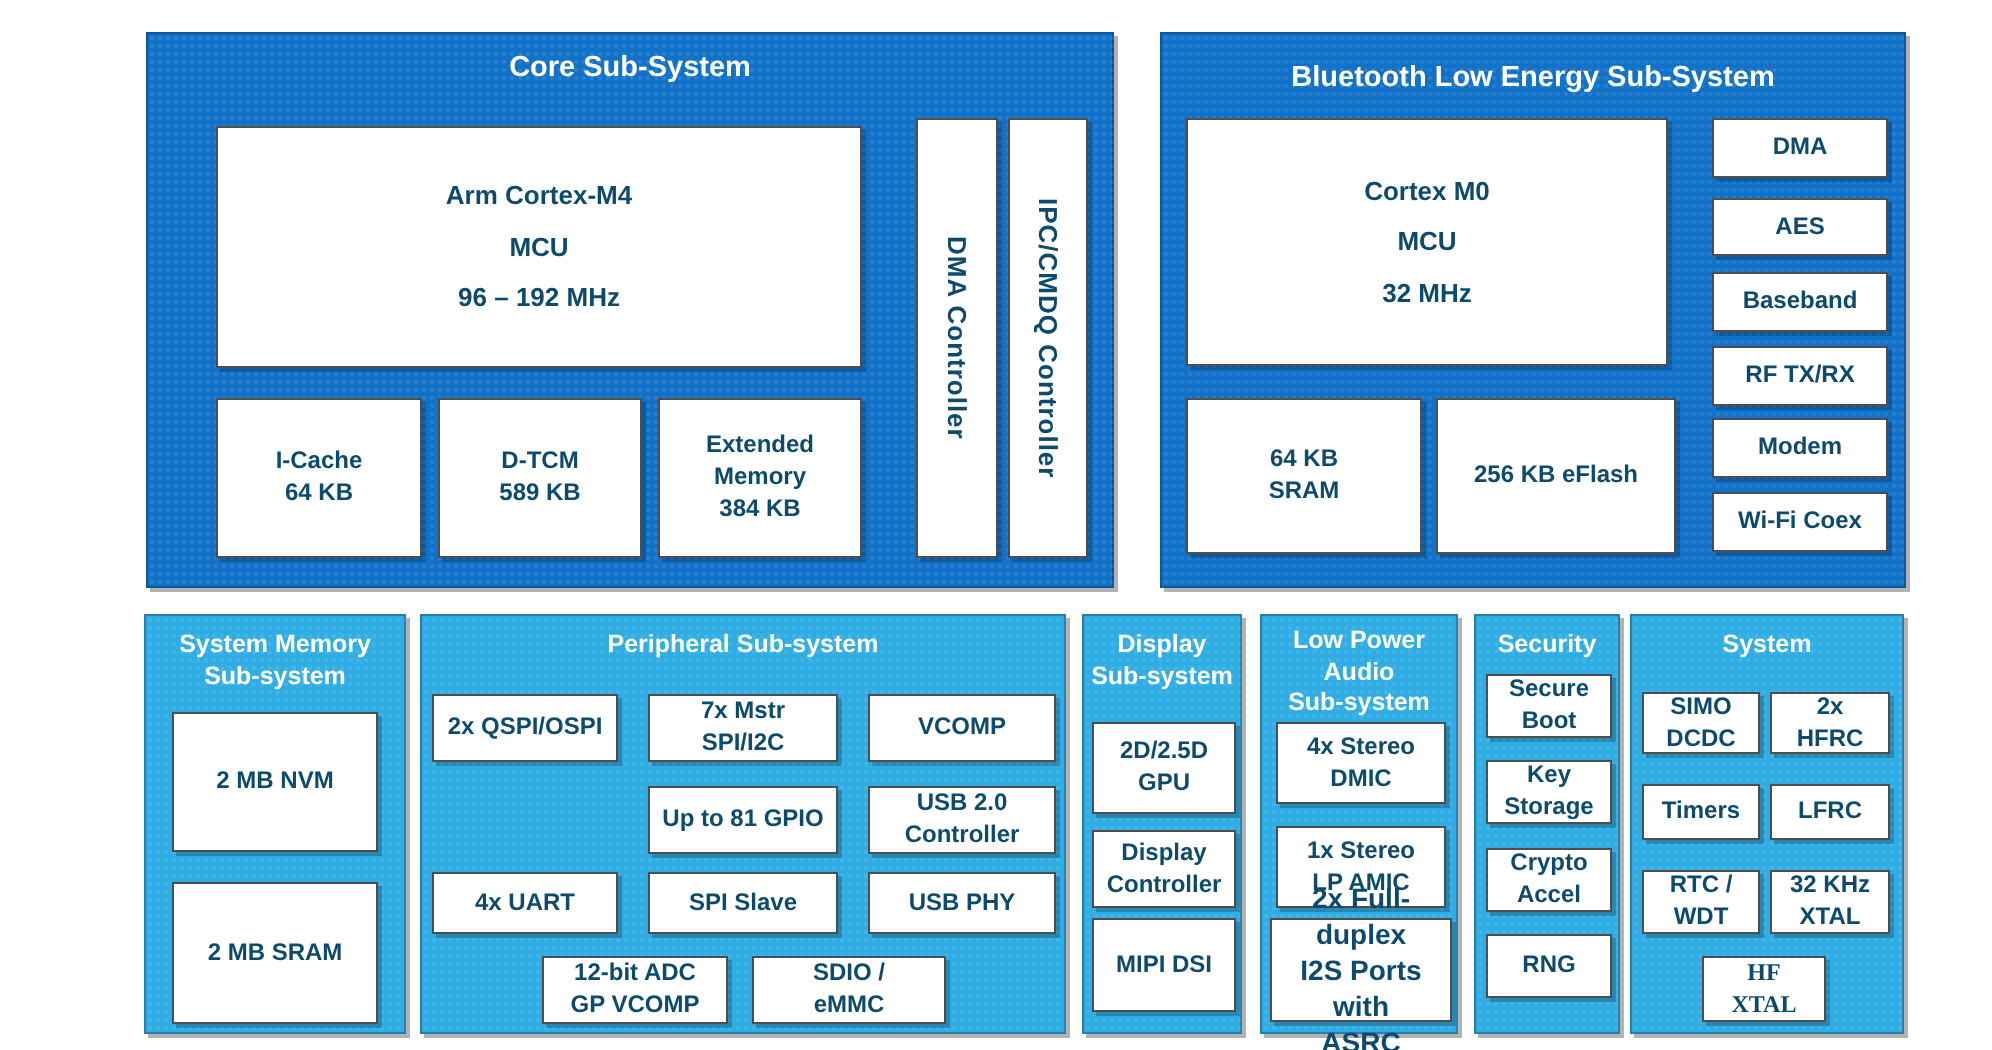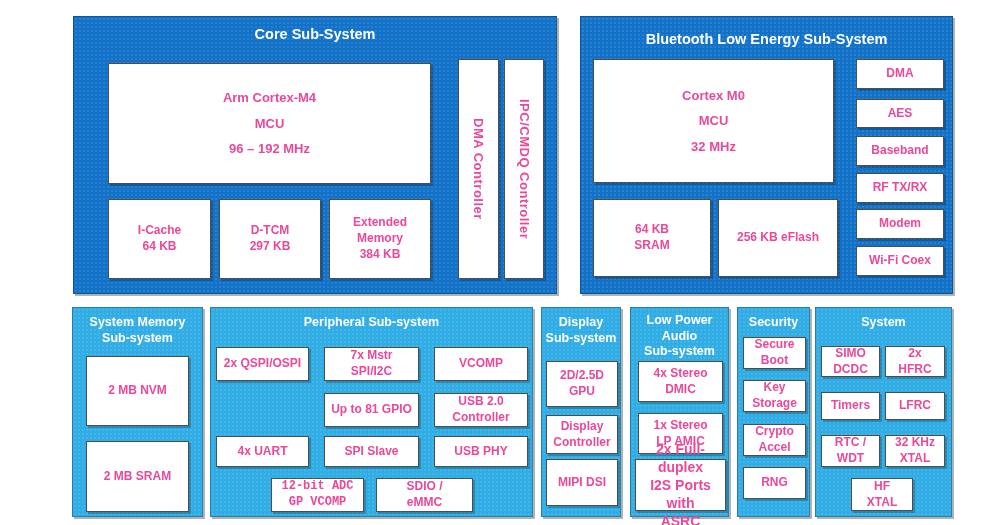--- a/index.html
+++ b/index.html
@@ -22,21 +22,21 @@
     position:absolute; left:0; width:100%; text-align:center;
     color:#fff; font-weight:bold; white-space:pre-line; line-height:1.28;
   }
   .t14 { font-size:14.5px; }
   .t12 { font-size:12.5px; }
   .blk {
     position:absolute; background:#fff; border:1px solid var(--blk-border);
     box-shadow:2px 2px 0 rgba(0,0,0,0.22);
     display:flex; align-items:center; justify-content:center;
     text-align:center; white-space:pre-line; font-weight:600;
-    font-size:12px; line-height:1.3; box-sizing:border-box; color:#ec4899;
+    font-size:12px; line-height:1.3; box-sizing:border-box; color:#0c4a6e;
   }
   .mcu { font-size:13px; line-height:1.95; }
   .mem { line-height:1.32; }
   .vblk {
     writing-mode:vertical-rl; font-size:13px; letter-spacing:0.5px;
     line-height:1; font-weight:600;
   }
 </style>
 </head>
 <body>
@@ -44,21 +44,21 @@
 <div class="canvas">
 
   <div class="section dark" style="left:73px; top:16px; width:484px; height:278px;">
     <div class="sec-title t14" style="top:8px;">Core Sub-System</div>
     <div class="blk mcu" style="left:34px; top:46px; width:323px; height:121px;">Arm Cortex-M4
 MCU
 96 – 192 MHz</div>
     <div class="blk mem" style="left:34px; top:182px; width:103px; height:80px;">I-Cache
 64 KB</div>
     <div class="blk mem" style="left:145px; top:182px; width:102px; height:80px;">D-TCM
-297 KB</div>
+589 KB</div>
     <div class="blk mem" style="left:255px; top:182px; width:102px; height:80px;">Extended
 Memory
 384 KB</div>
     <div class="blk vblk" style="left:384px; top:42px; width:41px; height:220px;">DMA Controller</div>
     <div class="blk vblk" style="left:430px; top:42px; width:40px; height:220px;">IPC/CMDQ Controller</div>
   </div>
 
   <div class="section dark" style="left:580px; top:16px; width:373px; height:278px;">
     <div class="sec-title t14" style="top:13px;">Bluetooth Low Energy Sub-System</div>
     <div class="blk mcu" style="left:12px; top:42px; width:241px; height:124px;">Cortex M0
@@ -87,21 +87,21 @@
     <div class="blk" style="left:5px;   top:39px;  width:93px; height:34px;">2x QSPI/OSPI</div>
     <div class="blk" style="left:113px; top:39px;  width:95px; height:34px;">7x Mstr
 SPI/I2C</div>
     <div class="blk" style="left:223px; top:39px;  width:94px; height:34px;">VCOMP</div>
     <div class="blk" style="left:113px; top:85px;  width:95px; height:34px;">Up to 81 GPIO</div>
     <div class="blk" style="left:223px; top:85px;  width:94px; height:34px;">USB 2.0
 Controller</div>
     <div class="blk" style="left:5px;   top:128px; width:93px; height:31px;">4x UART</div>
     <div class="blk" style="left:113px; top:128px; width:95px; height:31px;">SPI Slave</div>
     <div class="blk" style="left:223px; top:128px; width:94px; height:31px;">USB PHY</div>
-    <div class="blk" style="left:60px;  top:170px; width:93px; height:34px;font-family:Liberation Mono, monospace;">12-bit ADC
+    <div class="blk" style="left:60px;  top:170px; width:93px; height:34px;">12-bit ADC
 GP VCOMP</div>
     <div class="blk" style="left:165px; top:170px; width:97px; height:34px;">SDIO /
 eMMC</div>
   </div>
 
   <div class="section light" style="left:541px; top:307px; width:80px; height:210px;">
     <div class="sec-title t12" style="top:6px;">Display
 Sub-system</div>
     <div class="blk" style="left:4px; top:53px;  width:72px; height:46px;">2D/2.5D
 GPU</div>
@@ -139,17 +139,17 @@
     <div class="blk" style="left:5px;  top:38px;  width:59px; height:31px;">SIMO
 DCDC</div>
     <div class="blk" style="left:69px; top:38px;  width:60px; height:31px;">2x
 HFRC</div>
     <div class="blk" style="left:5px;  top:84px;  width:59px; height:28px;">Timers</div>
     <div class="blk" style="left:69px; top:84px;  width:60px; height:28px;">LFRC</div>
     <div class="blk" style="left:5px;  top:127px; width:59px; height:32px;">RTC /
 WDT</div>
     <div class="blk" style="left:69px; top:127px; width:60px; height:32px;">32 KHz
 XTAL</div>
-    <div class="blk" style="left:35px; top:170px; width:62px; height:33px;">HF
+    <div class="blk" style="left:35px; top:170px; width:62px; height:33px;font-family:Liberation Serif, serif;">HF
 XTAL</div>
   </div>
 
 </div>
 
 </body></html>

